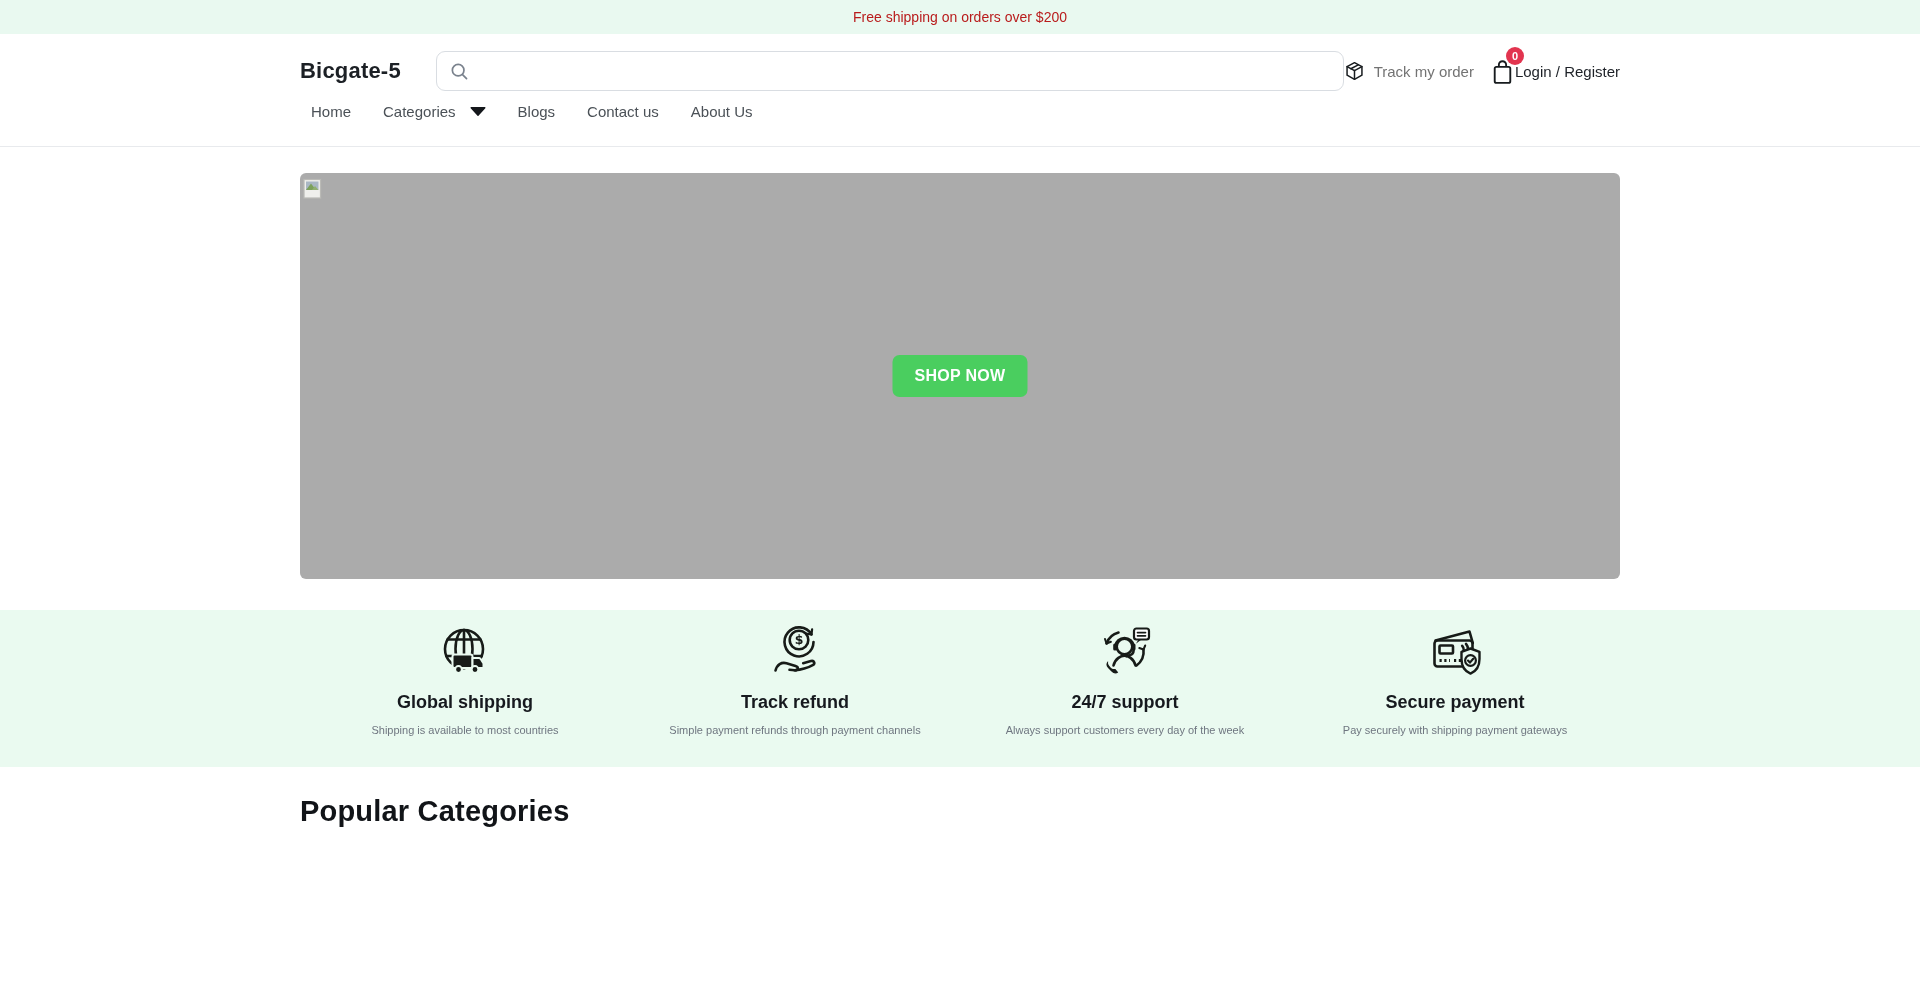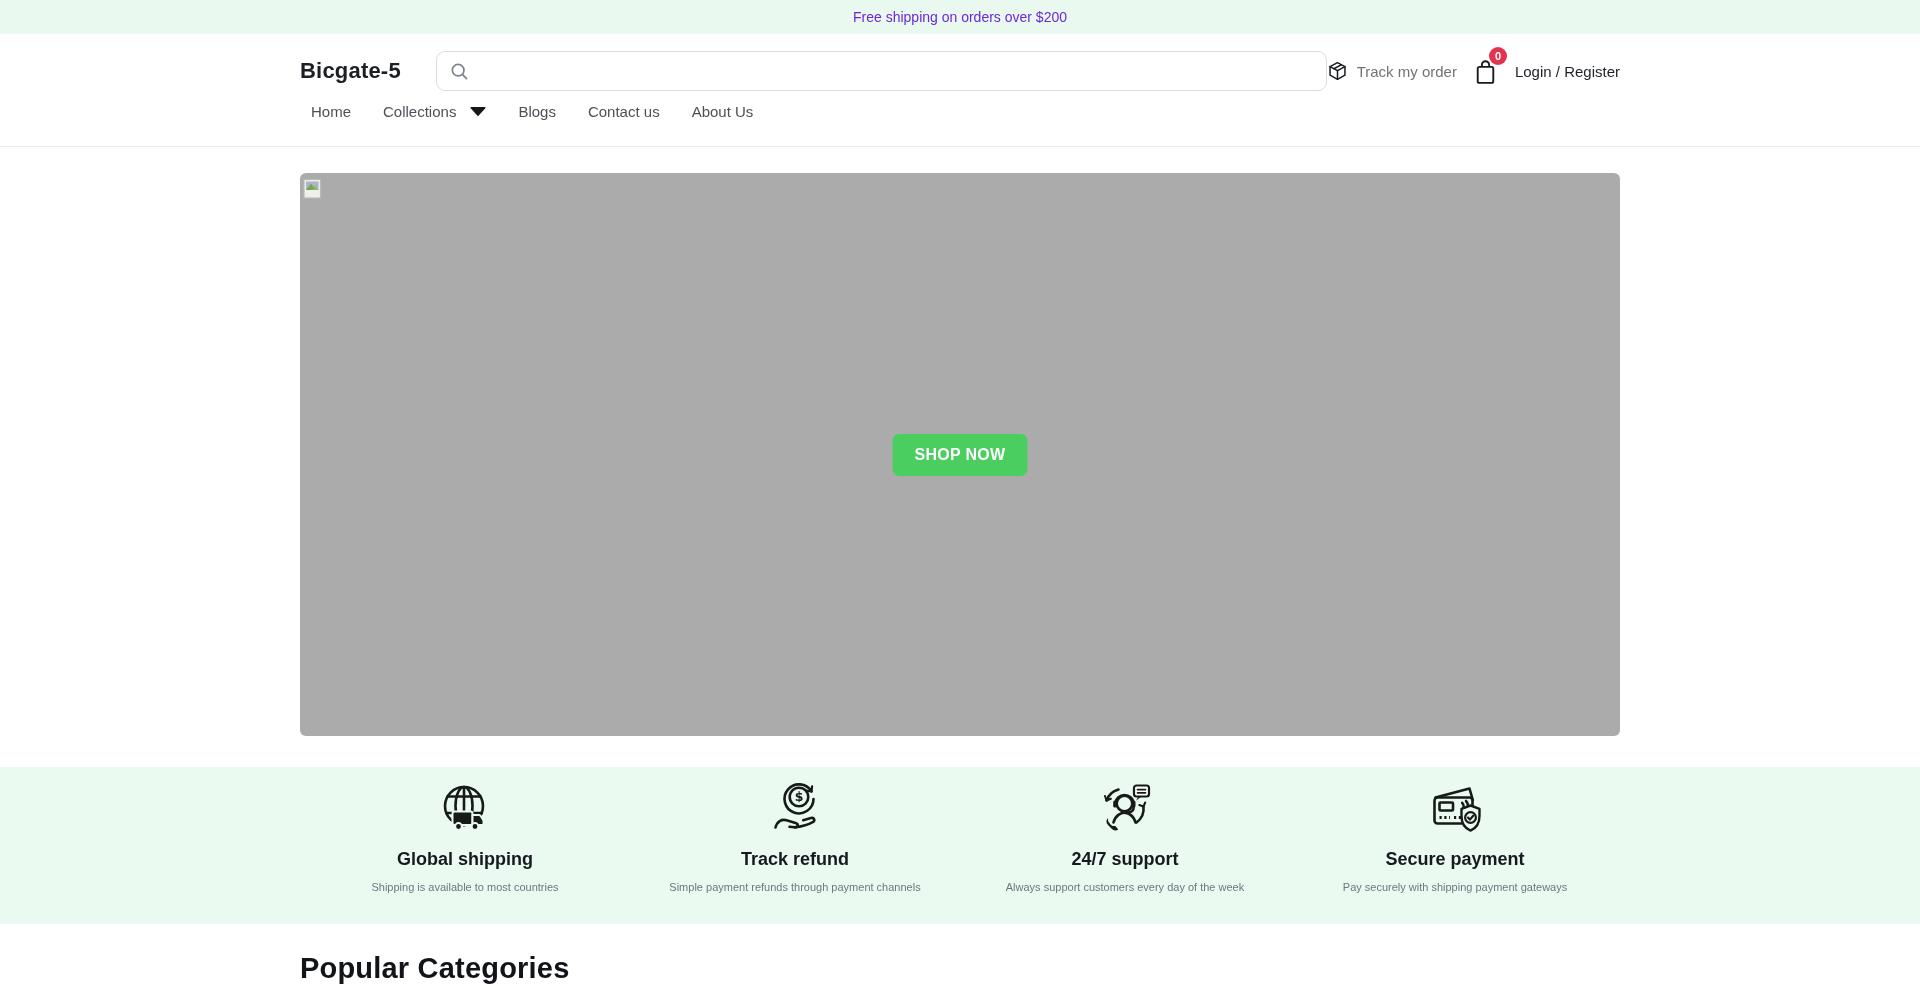--- a/index.html
+++ b/index.html
@@ -4,21 +4,21 @@
 <style>
   * { margin:0; padding:0; box-sizing:border-box; }
   html,body { width:1920px; height:993px; overflow:hidden; background:#ffffff;
               font-family:"Liberation Sans", sans-serif; color:#1c2025; }
 
   .container { width:1320px; margin:0 auto; }
 
   
   .announcement { height:34px; background:#e9f9f0; display:flex;
                   align-items:center; justify-content:center;
-                  font-size:14px; color:#6d28d9; }
+                  font-size:14px; color:#b91c1c; }
 
   
   header { background:#fff; border-bottom:1px solid #e8eaed; }
   .header-main { display:flex; align-items:center; padding-top:17px; }
   .logo { font-size:22px; font-weight:700; color:#1c2025; letter-spacing:.2px;
           white-space:nowrap; cursor:pointer;text-align:center; }
   .searchbar { width:910px; height:40px; margin-left:35px;
                border:1px solid #d9dde2; border-radius:9px; background:#fff;
                display:flex; align-items:center; padding:0 13px; }
   .searchbar svg { flex:none; }
@@ -26,28 +26,28 @@
                      font-size:15px; font-family:inherit; color:#1c2025; background:transparent; }
   .searchbar input::placeholder { color:#9aa1ab; }
   .header-right { margin-left:auto; display:flex; align-items:center; }
   .track { display:flex; align-items:center; gap:9px; cursor:pointer;
            font-size:15px; color:#737373; white-space:nowrap; }
   .cart { position:relative; margin-left:16px; cursor:pointer; display:flex; }
   .cart-badge { position:absolute; top:-11px; right:-9px; background:#e2344f;
                 color:#fff; font-size:11px; font-weight:700; min-width:18px;
                 height:18px; border-radius:50%; display:flex; align-items:center;
                 justify-content:center; padding:0 3px; }
-  .login { margin-left:17px; font-size:15px; color:#1d2127; white-space:nowrap; cursor:pointer; }
+  .login { font-size:15px; color:#1d2127; white-space:nowrap; cursor:pointer; }
   nav { display:flex; align-items:center; column-gap:22px;
         padding:12px 0 26px 11px;gap:32px; }
   .nav-item { font-size:15px; color:#4b5157; cursor:pointer; display:flex;
               align-items:center; gap:14px; white-space:nowrap; }
 
   
-  .hero { position:relative; width:1320px; height:563px; margin:26px auto 0;
+  .hero { position:relative; width:1320px; height:406px; margin:26px auto 0;
           background:#ababab; border-radius:6px; }
   .broken-img { position:absolute; top:5px; left:3px; opacity:.85; }
   .shop-now { position:absolute; left:50%; top:50%; transform:translate(-50%,-50%);
               background:#4ace5f; color:#fff; border:none; border-radius:7px;
               font-family:inherit; font-size:16px; font-weight:700;
               letter-spacing:.3px; padding:12px 22px; cursor:pointer; }
 
   
   .features { background:#eafaf0; margin-top:31px; padding:13px 0 28px; }
   .features-row { display:flex; }
@@ -104,21 +104,21 @@
 
         <div class="login">Login / Register</div>
       </div>
     </div>
 
     <nav>
       <div class="nav-item">
         <span>Home</span>
       </div>
       <div class="nav-item">
-        <span>Collections</span>
+        <span>Categories</span>
         <svg width="16" height="9" viewBox="0 0 16 9">
           <polygon points="1.2,0.8 14.8,0.8 8,8.2" fill="#14171b" stroke="#14171b" stroke-width="1.4" stroke-linejoin="round"></polygon>
         </svg>
       </div>
       <div class="nav-item">
         <span>Blogs</span>
       </div>
       <div class="nav-item">
         <span>Contact us</span>
       </div>

